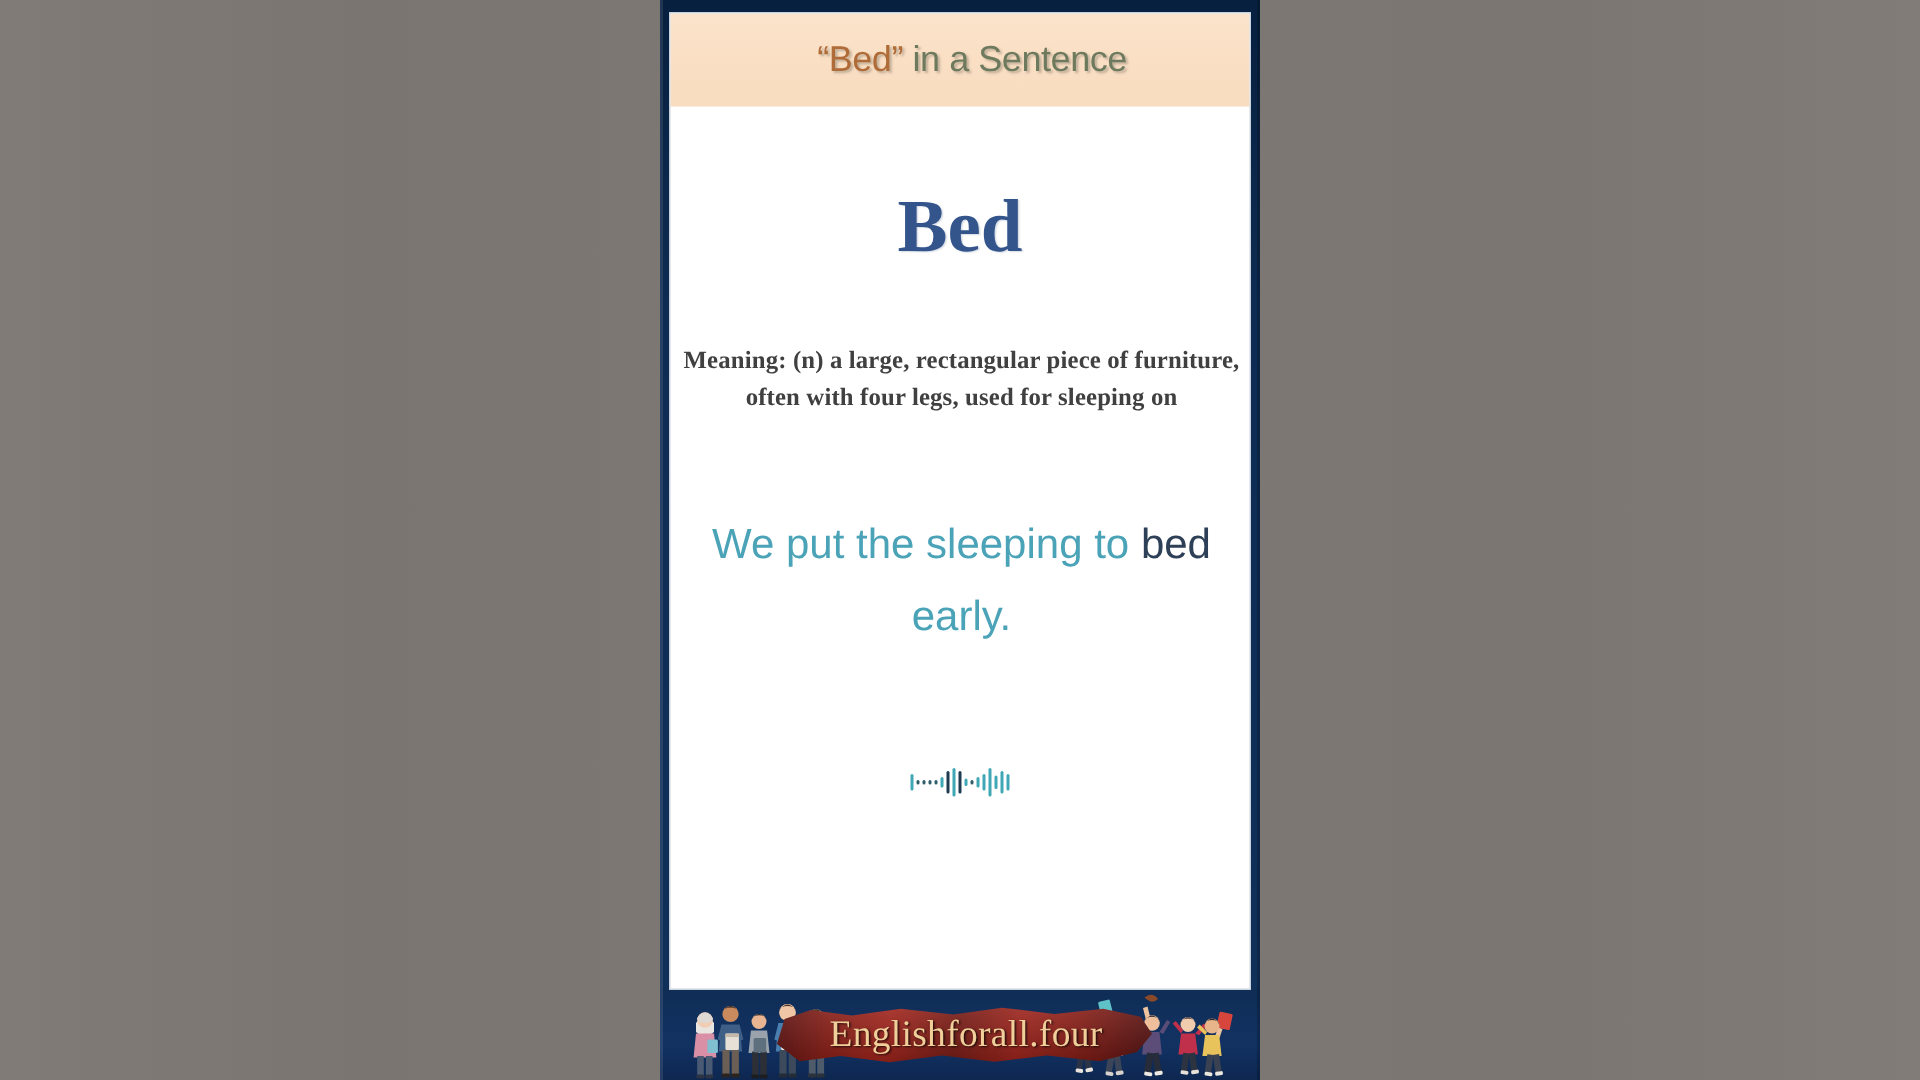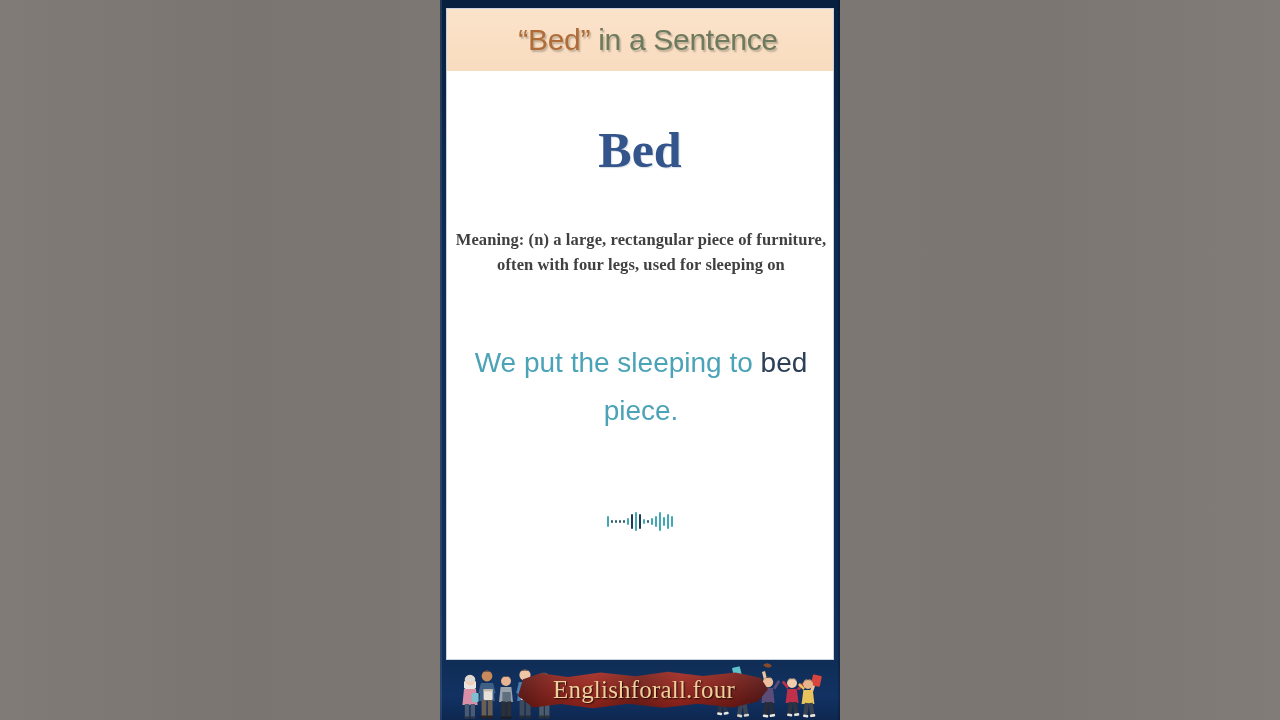--- a/index.html
+++ b/index.html
@@ -40,21 +40,21 @@
     overflow:hidden;
   }
 
   
   #title-banner {
     position:absolute; left:0; top:0; width:100%; height:62px;
     background:linear-gradient(180deg,#fae3cb 0%, #fadfc4 50%, #f7dcc0 100%);
     display:flex; align-items:center; justify-content:center;
   }
   #title-text {
-    font-size:30px; font-weight:400; letter-spacing:-0.3px;
+    font-size:24px; font-weight:400; letter-spacing:-0.3px;
     white-space:nowrap;
     text-shadow:1.5px 1.5px 1.6px rgba(120,110,95,0.45);
     margin-left:16px;
   }
   .t-word  { color:#b06c38; }
   .t-rest  { color:#6e7a5e; }
 
   
   #headword {
     position:absolute; top:112px; left:0; width:100%;
@@ -160,21 +160,21 @@
         <div id="title-text">
           <span class="t-word">“Bed”</span><span class="t-rest"> in a Sentence</span>
         </div>
       </div>
 
       <div id="headword">Bed</div>
 
       <div id="meaning">Meaning: (n) a large, rectangular piece of furniture, often with four legs, used for sleeping on</div>
 
       <div id="sentence">
-        <span>We put the sleeping to </span><span class="kw">bed</span><span> piece.</span>
+        <span>We put the sleeping to </span><span class="kw">bed</span><span> early.</span>
       </div>
 
       <div id="waveform">
           <i style="height: 11px;"></i>
           <i style="height: 3px; background: rgb(47, 94, 107);"></i>
           <i style="height: 3px; background: rgb(47, 94, 107);"></i>
           <i style="height: 3px; background: rgb(47, 94, 107);"></i>
           <i style="height: 3px; background: rgb(47, 94, 107);"></i>
           <i style="height: 7px;"></i>
           <i style="height: 15px; background: rgb(31, 59, 82);"></i>

